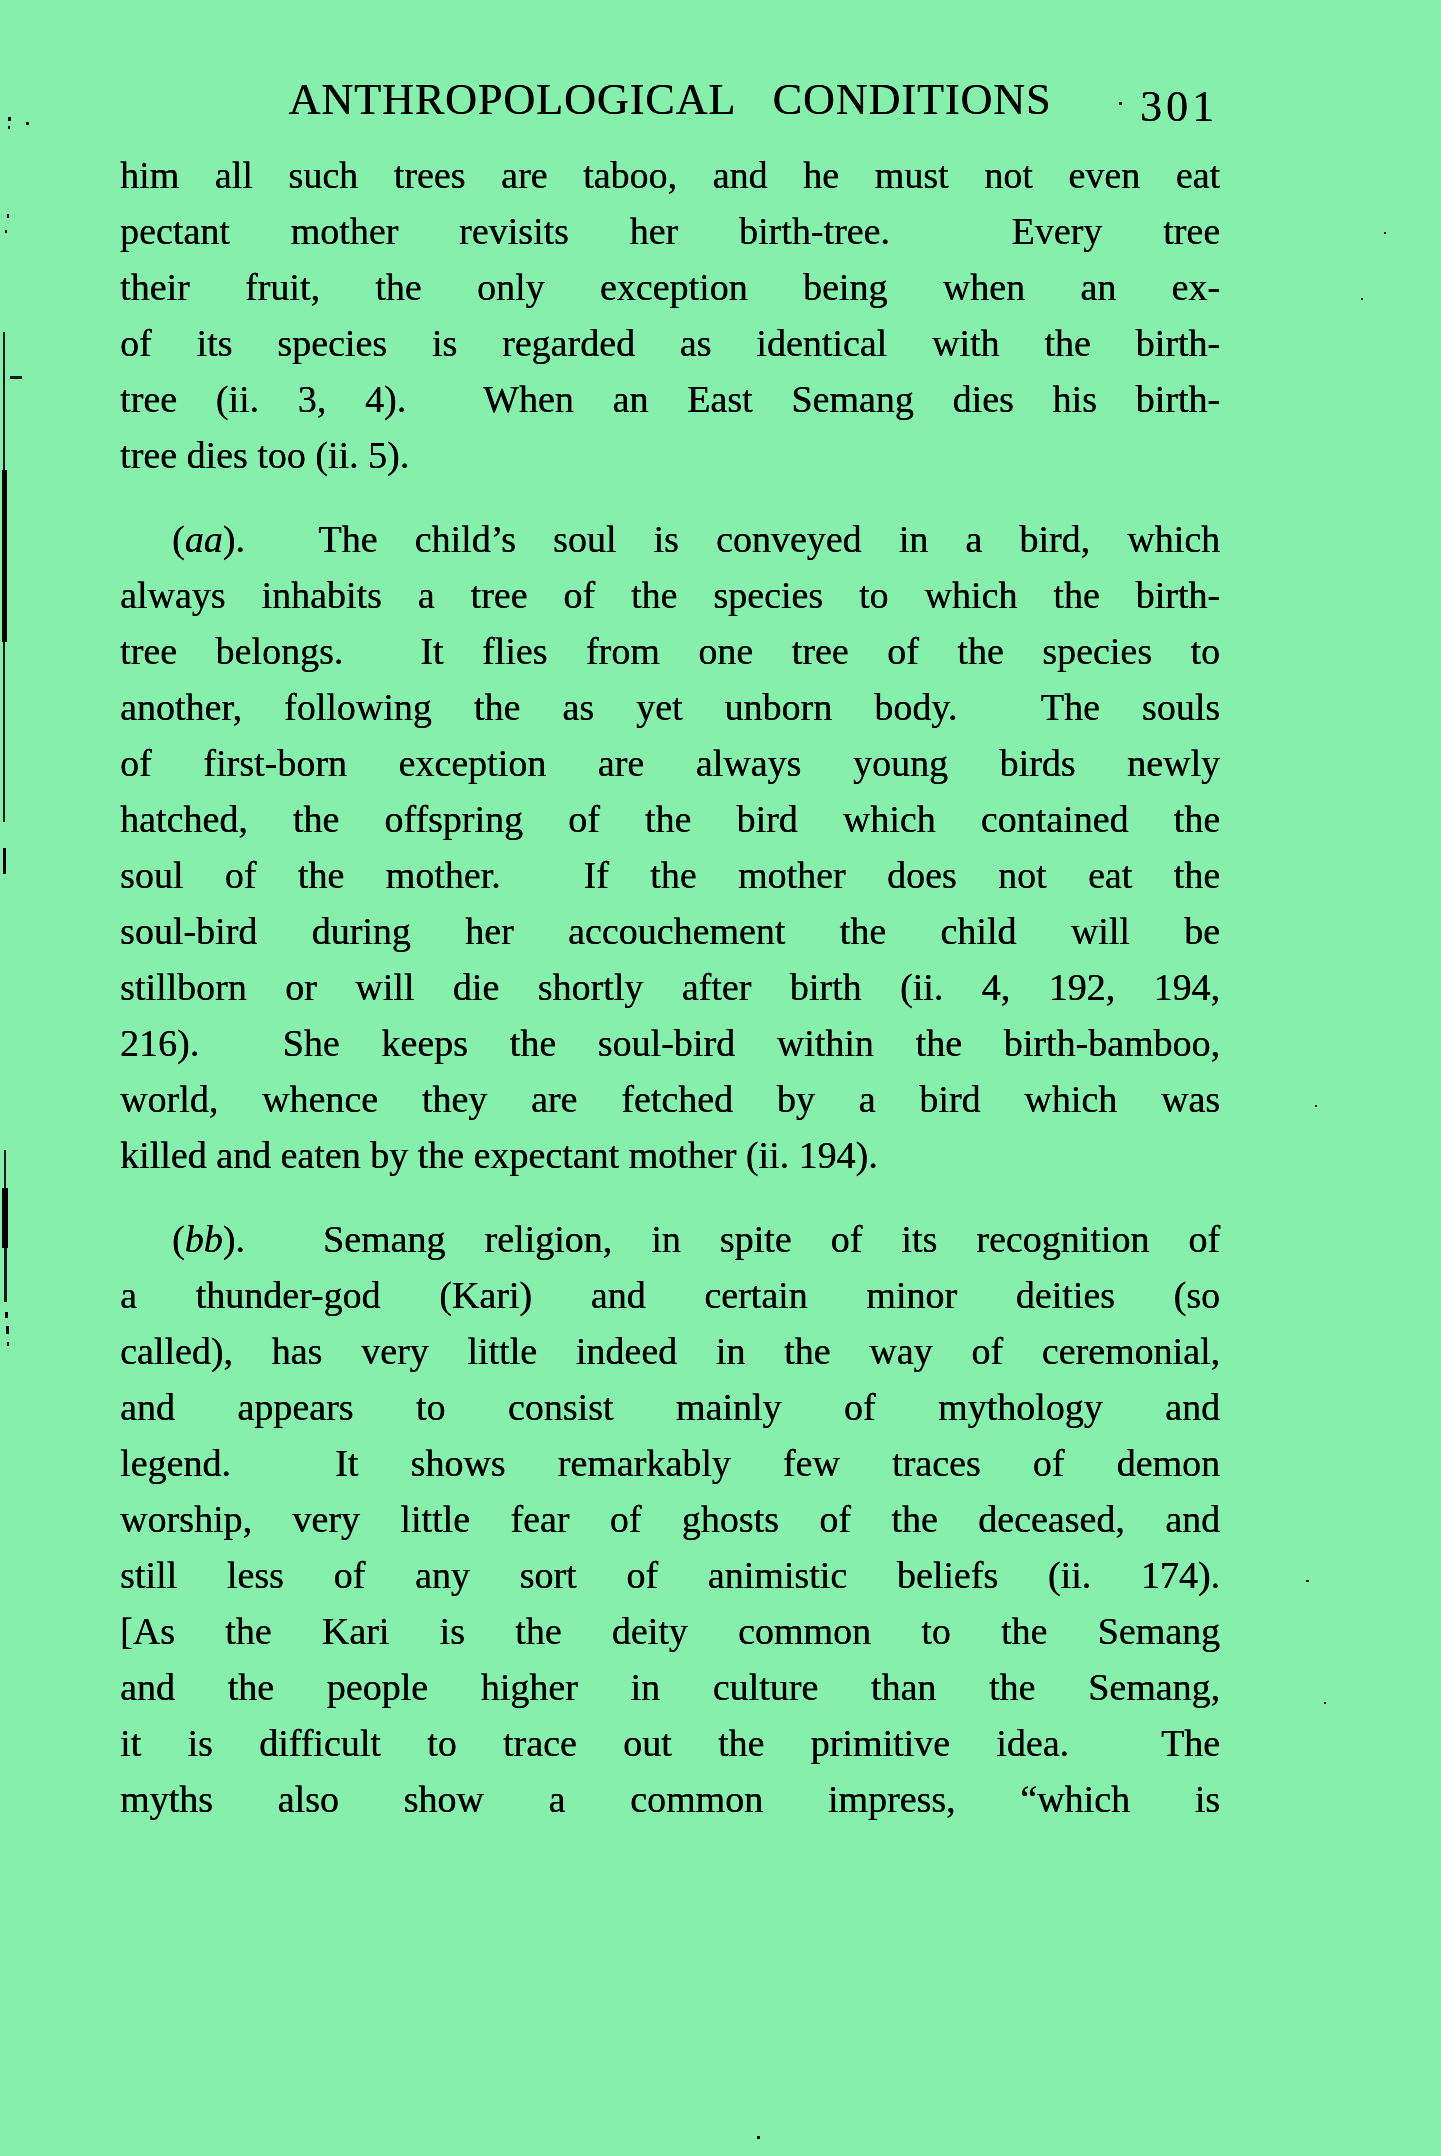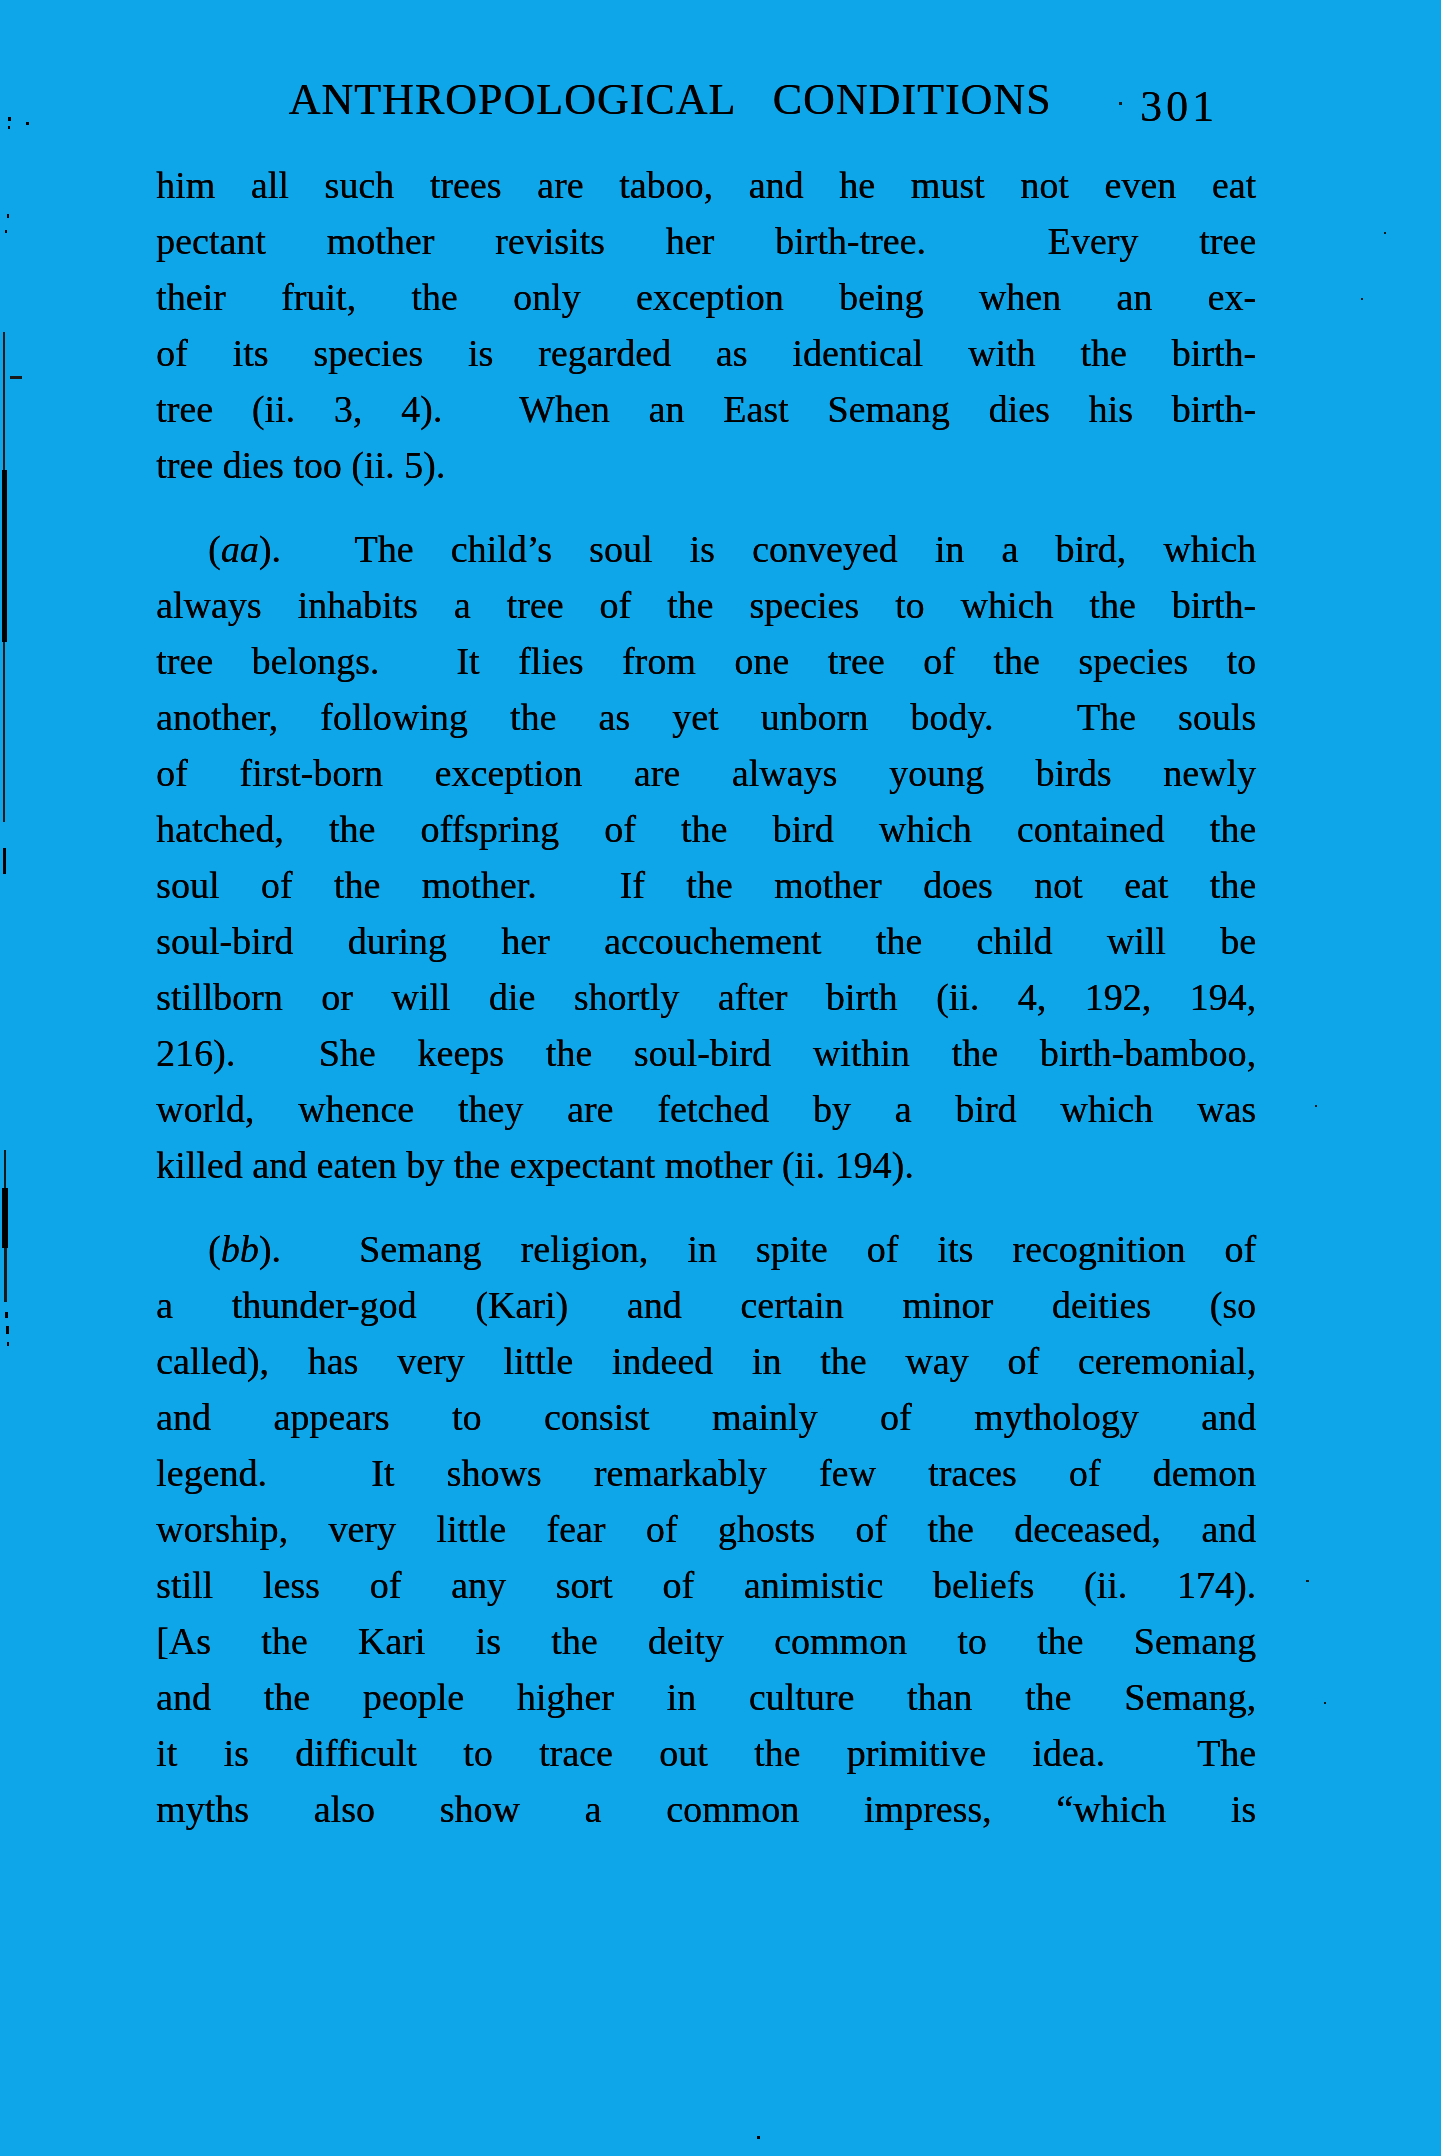--- a/index.html
+++ b/index.html
@@ -4,39 +4,39 @@
 <style>
   html,body{margin:0;padding:0;}
   body{
     width:1441px;height:2156px;
     background:#ffffff;
     font-family:"Liberation Serif", serif;
     color:#000;
     position:relative;
     overflow:hidden;
   }
-  .page{position:absolute;inset:0;background:#0ea5e9;}
+  .page{position:absolute;inset:0;background:#86efac;}
   .header{
     position:absolute;top:78px;left:120px;width:1100px;height:50px;
   }
   .title{
     display:block;text-align:center;
     font-size:44px;line-height:44px;
     letter-spacing:1px;word-spacing:26px;
     text-shadow:0.4px 0 currentColor;
     white-space:nowrap;
   }
   .pagenum{
     position:absolute;right:2px;top:12px;
     font-size:44px;line-height:34px;letter-spacing:4px;
     font-variant-numeric:oldstyle-nums;
     text-shadow:0.3px 0 currentColor;
   }
   .body{
-    position:absolute;left:120px;top:157px;width:1100px;margin-left:36px;
+    position:absolute;left:120px;top:147px;width:1100px;
   }
   .para + .para{margin-top:28px;}
   .line{
     font-size:38px;line-height:56px;
     text-align:justify;text-align-last:justify;
     text-shadow:0.35px 0 currentColor;
   }
   .line.ind{text-indent:52px;}
   .line.no-stretch{text-align-last:left;}
   .it{font-style:italic;}

